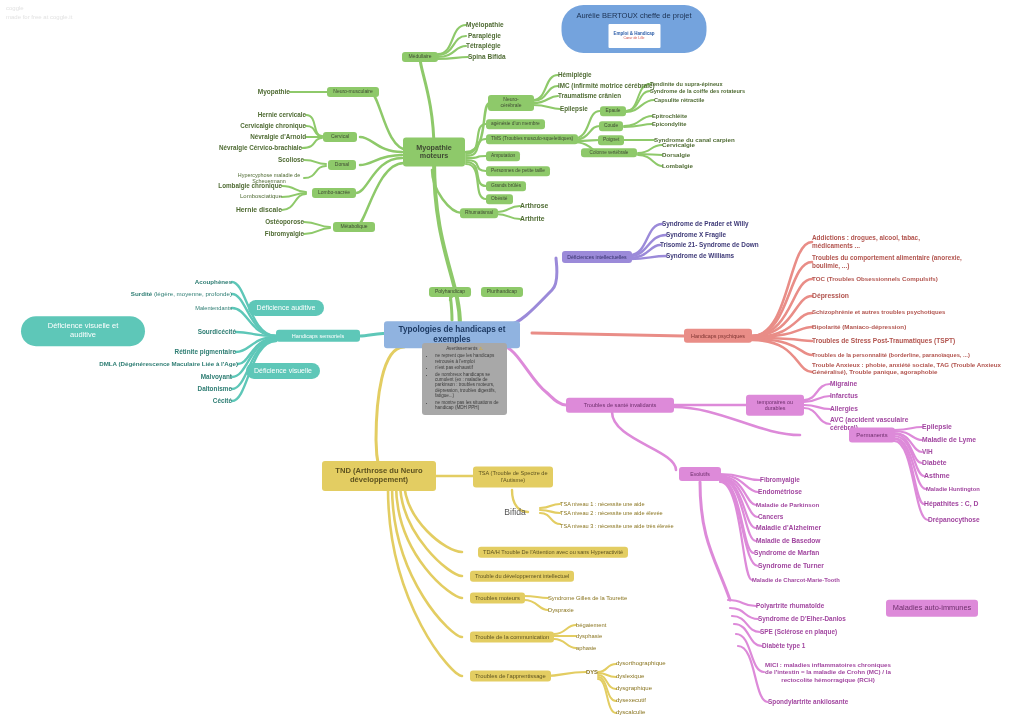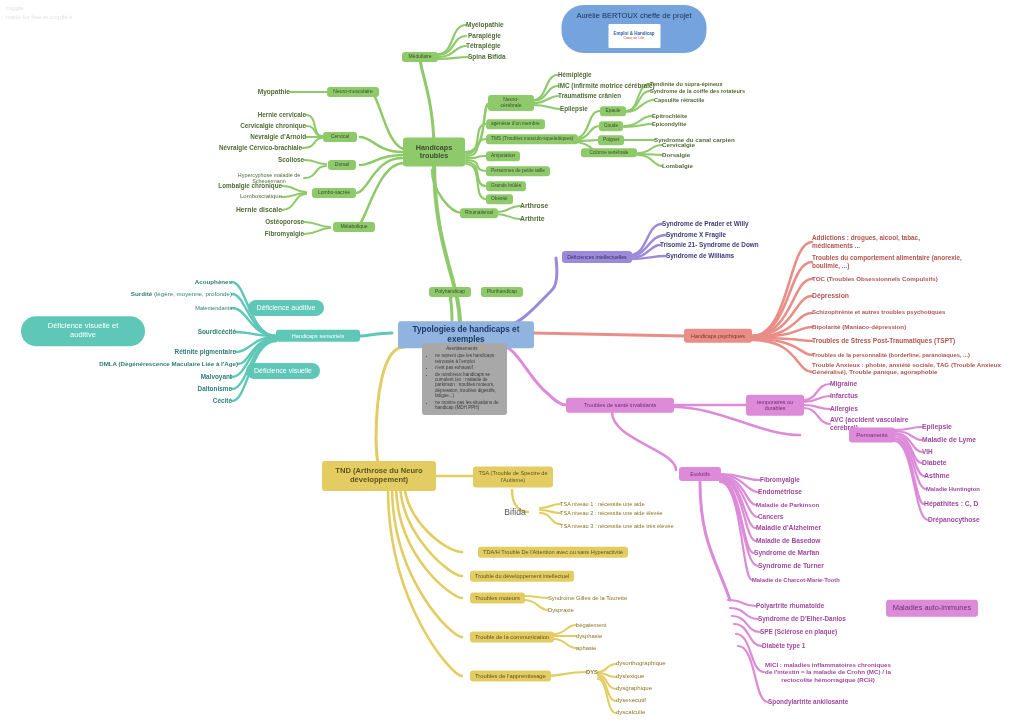--- a/index.html
+++ b/index.html
@@ -237,36 +237,36 @@
   </div>
 
   <div class="node pill blue-pill c" style="left:634px;top:29px;width:145px;height:48px;font-size:7.5px;padding-top:7px;">
     <div>Aurélie BERTOUX cheffe de projet</div>
     <div class="logo" style="width:52px;height:24px;margin:3px auto 0;display:flex;flex-direction:column;align-items:center;justify-content:center;">
       <div style="font-size:4.5px;color:#2a5ca8;font-weight:bold;">Emploi &amp; Handicap</div>
       <div style="font-size:3.5px;color:#d0564f;">Cœur de Lille</div>
     </div>
   </div>
 
-  <div class="node box center-box c" style="left:466px;top:335px;width:136px;font-size:8.2px;padding:4px 4px;">Typologies de handicaps et exemples</div>
+  <div class="node box center-box c" style="left:452px;top:335px;width:136px;font-size:8.2px;padding:4px 4px;">Typologies de handicaps et exemples</div>
 
   <div class="node box gray-box" style="left:422px;top:343px;width:85px;font-size:4.6px;padding:3px 4px 4px 4px;">
     <div style="text-align:center;">
       <span>Avertissements</span>
       <span style="color:#e8b000;">⚠</span>
     </div>
     <ul class="warn-list">
       <li>ne reprent que les handicaps retrouvés à l'emploi</li>
       <li>n'est pas exhaustif</li>
       <li>de nombreux handicaps se cumulent (ex : maladie de parkinson : troubles moteurs, dépression, troubles digestifs, fatigue...)</li>
       <li>ne montre pas les situations de handicap (MDH PPH)</li>
     </ul>
   </div>
 
-  <div class="node box green-box c b" style="left:434px;top:152px;width:62px;font-size:7.2px;padding:6px 3px;">Handicaps troubles</div>
+  <div class="node box green-box c b" style="left:434px;top:152px;width:62px;font-size:7.2px;padding:6px 3px;">Myopathie moteurs</div>
 
   <div class="node box green-box c" style="left:420px;top:57px;width:36px;font-size:5px;">Médullaire</div>
   <div class="node leaf green-txt l b" style="left:466px;top:25px;font-size:6.5px;">Myélopathie</div>
   <div class="node leaf green-txt l b" style="left:468px;top:36px;font-size:6.5px;">Paraplégie</div>
   <div class="node leaf green-txt l b" style="left:466px;top:46px;font-size:6.5px;">Tétraplégie</div>
   <div class="node leaf green-txt l b" style="left:468px;top:57px;font-size:6.5px;">Spina Bifida</div>
 
   <div class="node box green-box c" style="left:353px;top:92px;width:52px;font-size:5px;">Neuro-musculaire</div>
   <div class="node leaf green-txt r b" style="left:290px;top:92px;font-size:6.5px;">Myopathie</div>
 

